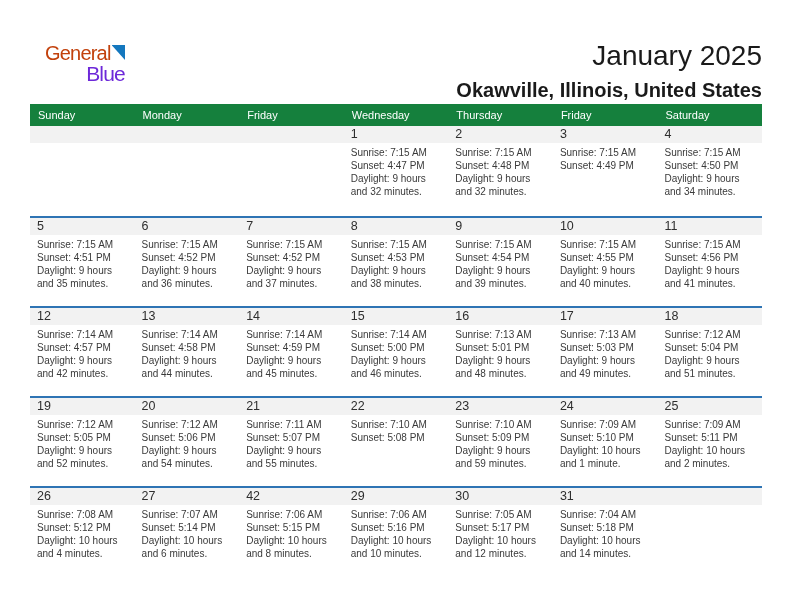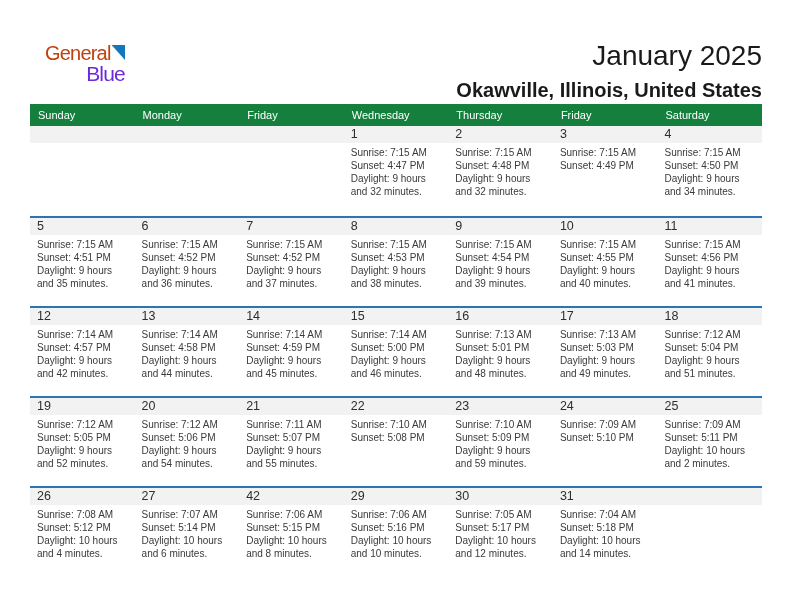--- a/index.html
+++ b/index.html
@@ -260,20 +260,21 @@
               <div class="line">Sunrise: 7:10 AM</div>
               <div class="line">Sunset: 5:09 PM</div>
               <div class="line">Daylight: 9 hours and 59 minutes.</div>
             </div>
           </div>
           <div class="day-cell">
             <div class="day-number">24</div>
             <div class="day-info">
               <div class="line">Sunrise: 7:09 AM</div>
               <div class="line">Sunset: 5:10 PM</div>
+              <div class="line">Daylight: 10 hours and 1 minute.</div>
             </div>
           </div>
           <div class="day-cell">
             <div class="day-number">25</div>
             <div class="day-info">
               <div class="line">Sunrise: 7:09 AM</div>
               <div class="line">Sunset: 5:11 PM</div>
               <div class="line">Daylight: 10 hours and 2 minutes.</div>
             </div>
           </div>

